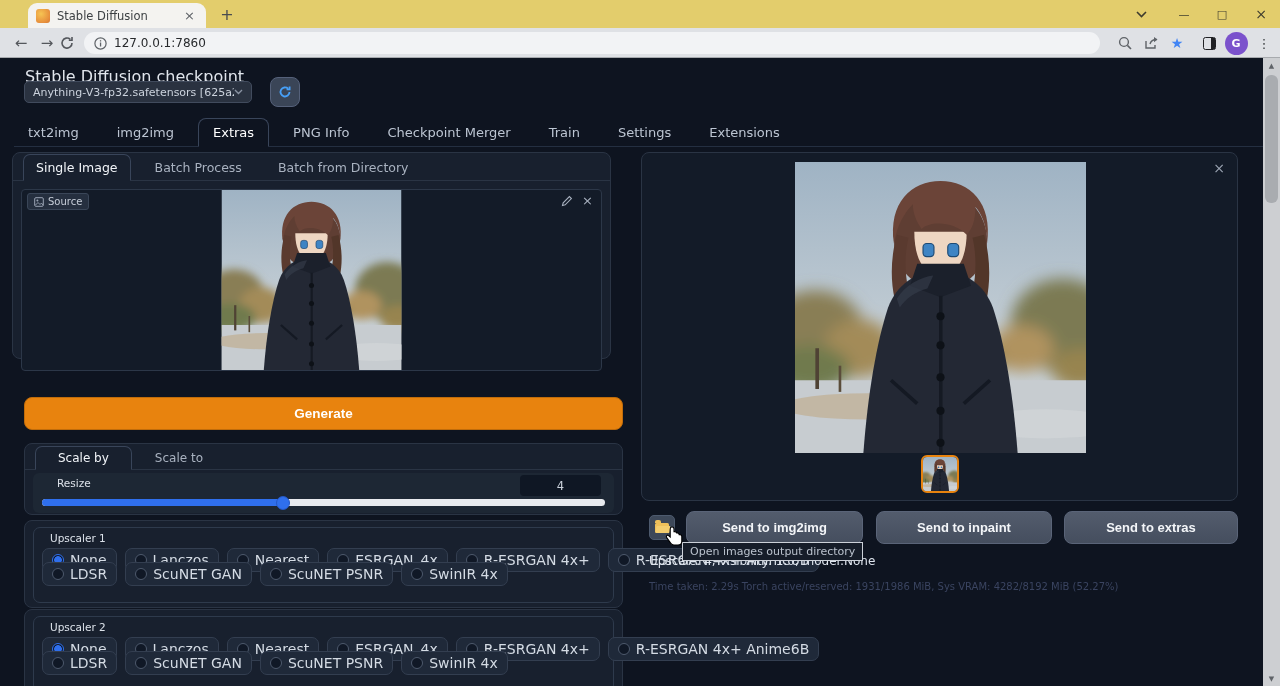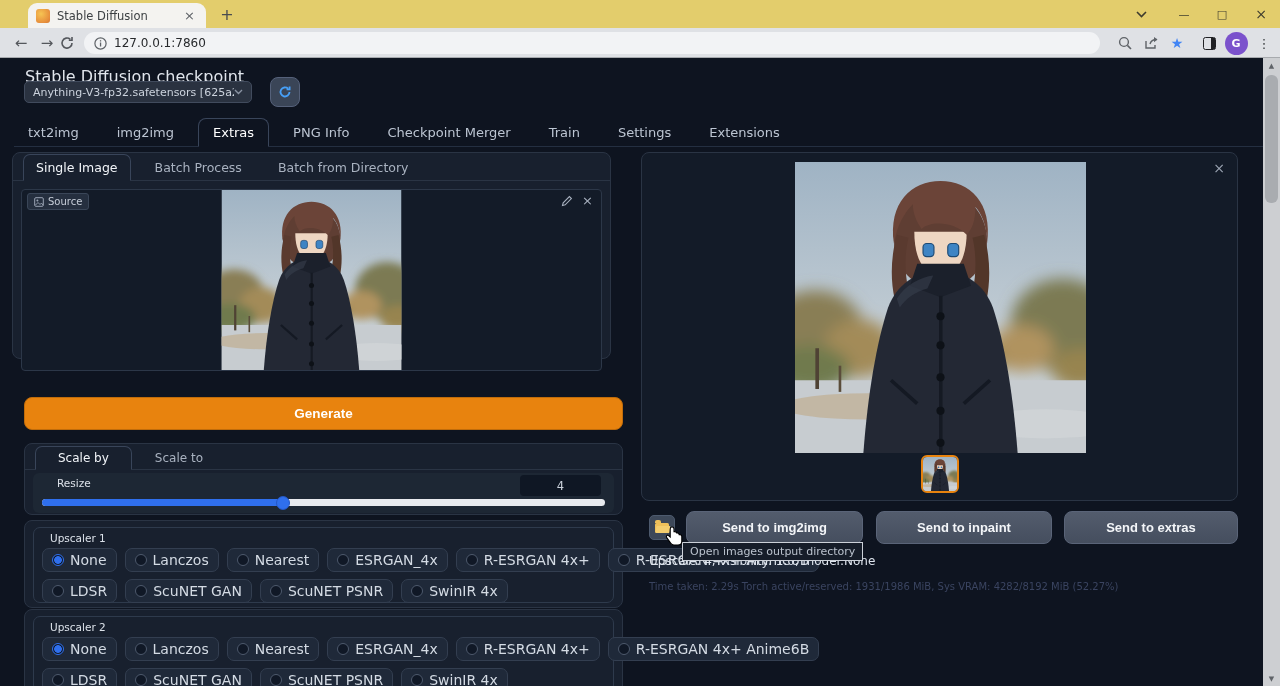--- a/index.html
+++ b/index.html
@@ -86,21 +86,21 @@
   .slider { position:absolute; left:9px; right:9px; top:26px; height:7px; background:#e8eaee; border-radius:4px; }
   .slider-fill { position:absolute; left:0; top:0; bottom:0; width:42.8%; background:#2f6fed; border-radius:4px; }
   .slider-thumb { position:absolute; left:42.8%; top:50%; width:14px; height:14px; margin:-7px 0 0 -7px;
     border-radius:50%; background:#2f6fed; border:1px solid #2457c4; }
 
   .panel-upscaler { width:599px; height:88px; left:24px; }
   .pu1 { top:462px; } .pu2 { top:551px; }
   .fieldset { position:absolute; left:8px; top:6px; width:581px; height:76px; border:1px solid #2e3a4c; border-radius:7px; }
   .fs-label { position:absolute; left:16px; top:4px; font-size:10.5px; color:#dce2ea; }
   .pill-row { position:absolute; left:8px; display:flex; gap:8px; }
-  .row1 { top:20px; } .row2 { top:51px; }
+  .row1 { top:20px; } .row2 { top:34px; }
   .pill { display:flex; align-items:center; gap:6px; height:24px; padding:0 9px; background:#1f2939;
     border:1px solid #333e50; border-radius:7px; font-size:14px; color:#d4dbe4; white-space:nowrap; }
   .radio { width:12px; height:12px; border-radius:50%; border:1.5px solid #4d596c; background:#101826; flex:none; }
   .pill.selected .radio { border-color:#2f6fed;
     background:radial-gradient(circle, #2f6fed 0 3.5px, #101826 4.2px); }
 
   
   .panel-gallery { left:641px; top:94px; width:597px; height:349px; background:#131b28; }
   .gal-close { position:absolute; right:12px; top:7px; font-size:14px; color:#99a2b0; }
   .result-img { position:absolute; left:153px; top:8px; width:291px; height:293px; }

